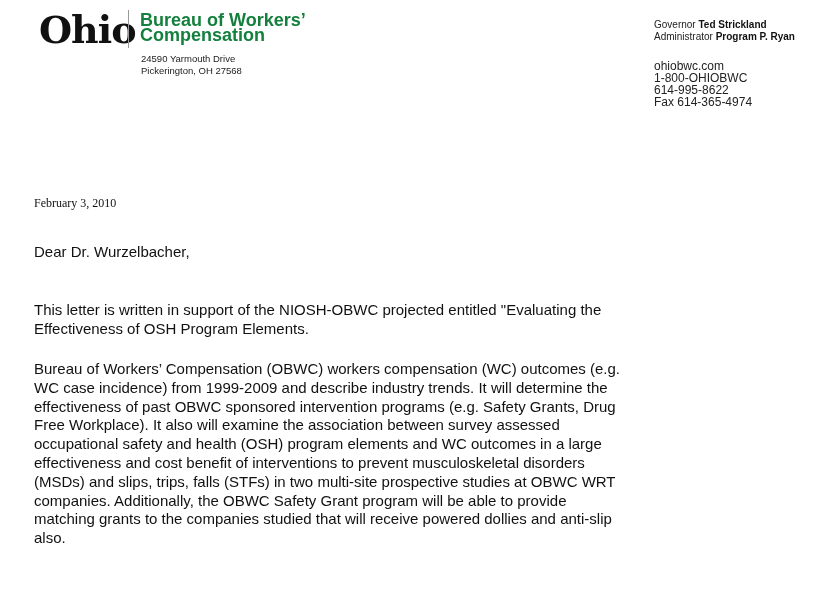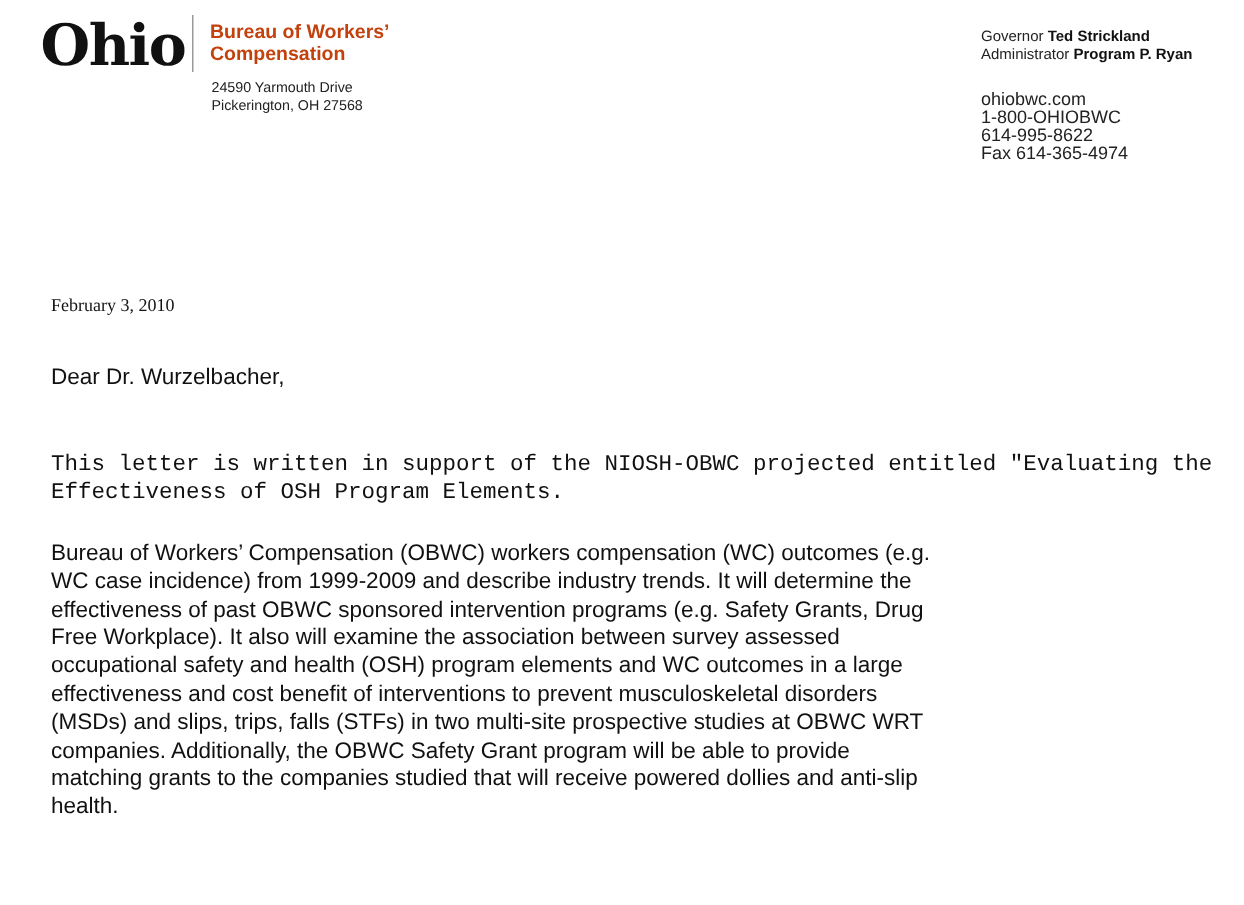--- a/index.html
+++ b/index.html
@@ -1,26 +1,26 @@
 <!DOCTYPE html>
 <html><head>
 <meta charset="utf-8">
 <style>
   html, body { margin: 0; padding: 0; background: #ffffff; }
   body { width: 829px; height: 603px; position: relative; overflow: hidden; color: #111; }
-  .logo { position: absolute; left: 27px; top: 10px; font-family: "DejaVu Serif", "Liberation Serif", serif; font-weight: bold; font-size: 38px; letter-spacing: -1px; line-height: 40px; color: #111; }
+  .logo { position: absolute; left: 39px; top: 10px; font-family: "DejaVu Serif", "Liberation Serif", serif; font-weight: bold; font-size: 38px; letter-spacing: -1px; line-height: 40px; color: #111; }
   .vdivider { position: absolute; left: 128px; top: 10px; width: 1px; height: 38px; background: #999; }
-  .bureau { position: absolute; left: 140px; top: 13px; font-family: "Liberation Sans", sans-serif; font-weight: bold; font-size: 13px; line-height: 15px; color: #c2410c; }
+  .bureau { position: absolute; left: 140px; top: 13px; font-family: "Liberation Sans", sans-serif; font-weight: bold; font-size: 18px; line-height: 15px; color: #15803d; }
   .address { position: absolute; left: 141px; top: 53px; font-family: "Liberation Sans", sans-serif; font-size: 9.5px; line-height: 12px; color: #222; }
   .officials { position: absolute; left: 654px; top: 19px; font-family: "Liberation Sans", sans-serif; font-size: 10px; line-height: 12px; color: #222; white-space: nowrap; }
   .officials b { font-weight: bold; color: #111; }
   .contact { position: absolute; left: 654px; top: 60px; font-family: "Liberation Sans", sans-serif; font-size: 12px; line-height: 12px; color: #222; }
   .date { position: absolute; left: 34px; top: 172px; font-family: Liberation Serif, serif; font-size: 12px; line-height: 18px; margin-top: 22px; }
   .salutation { position: absolute; left: 34px; top: 243px; font-family: "Liberation Sans", sans-serif; font-size: 15px; line-height: 18px; }
-  .para1 { position: absolute; left: 34px; top: 301px; width: 680px; font-family: Liberation Mono, monospace; font-size: 15px; line-height: 18.7px; }
+  .para1 { position: absolute; left: 34px; top: 301px; width: 680px; font-family: Liberation Sans, sans-serif; font-size: 15px; line-height: 18.7px; }
   .para2 { position: absolute; left: 34px; top: 360px; width: 705px; font-family: "Liberation Sans", sans-serif; font-size: 15px; line-height: 18.8px; }
   .line { display: block; white-space: nowrap; }
 </style>
 </head>
 <body>
 
 <div class="logo">Ohio</div>
 <div class="vdivider"></div>
 <div class="bureau">
   <div>Bureau of Workers’</div>
@@ -59,14 +59,14 @@
 <div class="para2">
   <span class="line">Bureau of Workers’ Compensation (OBWC) workers compensation (WC) outcomes (e.g.</span>
   <span class="line">WC case incidence) from 1999-2009 and describe industry trends.  It will determine the</span>
   <span class="line">effectiveness of past OBWC sponsored intervention programs (e.g. Safety Grants, Drug</span>
   <span class="line">Free Workplace). It also will examine the association between survey assessed</span>
   <span class="line">occupational safety and health (OSH) program elements and WC outcomes in a large</span>
   <span class="line">effectiveness and cost benefit of interventions to prevent musculoskeletal disorders</span>
   <span class="line">(MSDs) and slips, trips, falls (STFs) in two multi-site prospective studies at OBWC WRT</span>
   <span class="line">companies.  Additionally, the OBWC Safety Grant program will be able to provide</span>
   <span class="line">matching grants to the companies studied that will receive powered dollies and anti-slip</span>
-  <span class="line">health.</span>
+  <span class="line">also.</span>
 </div>
 
 </body></html>

